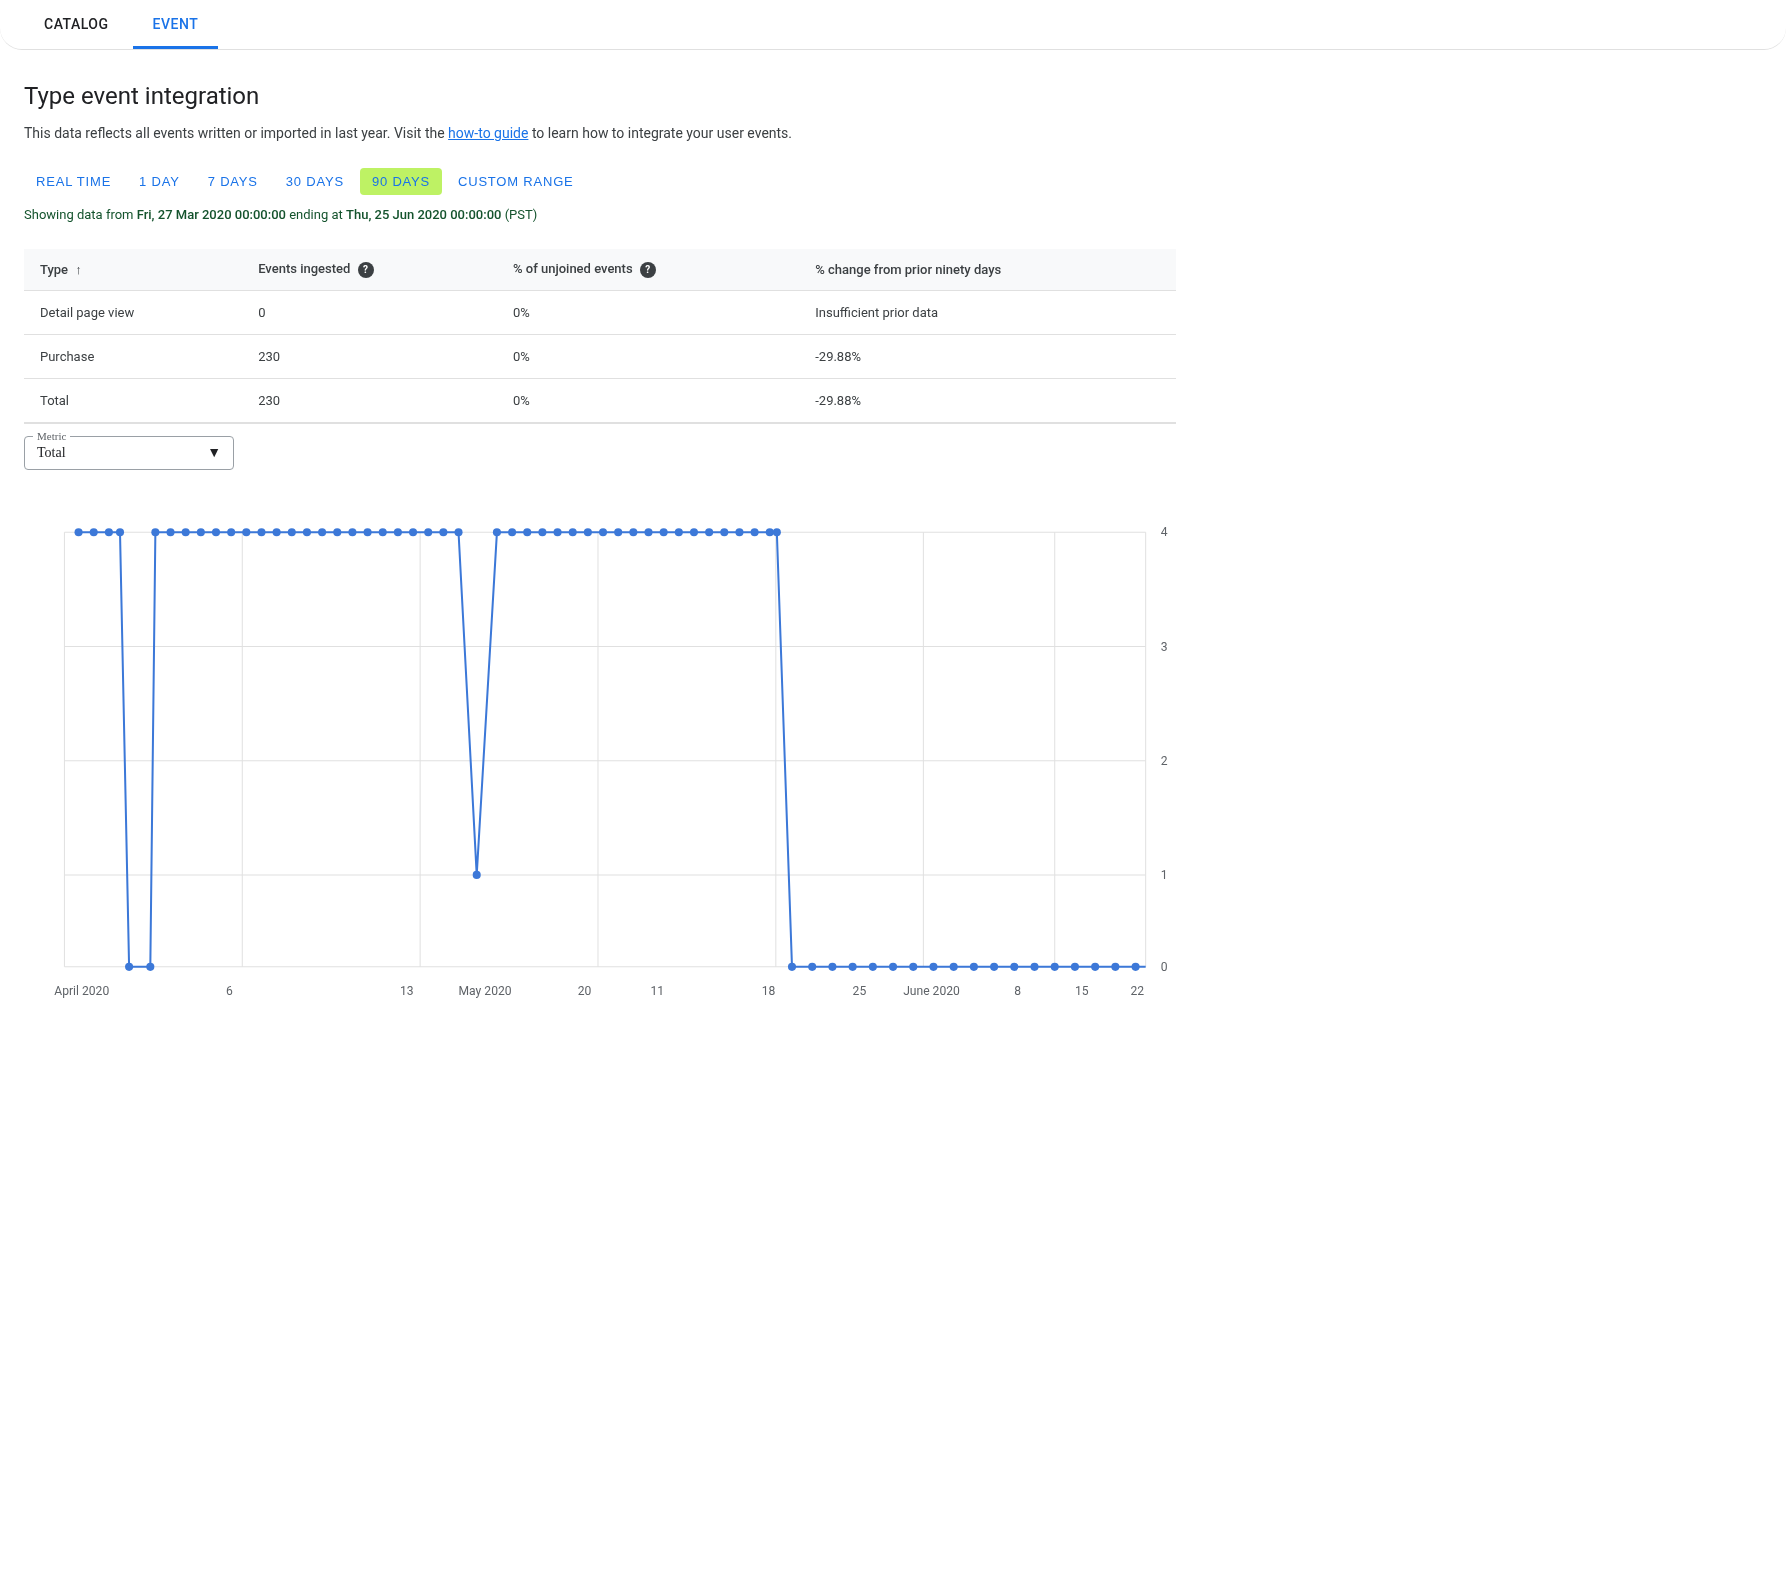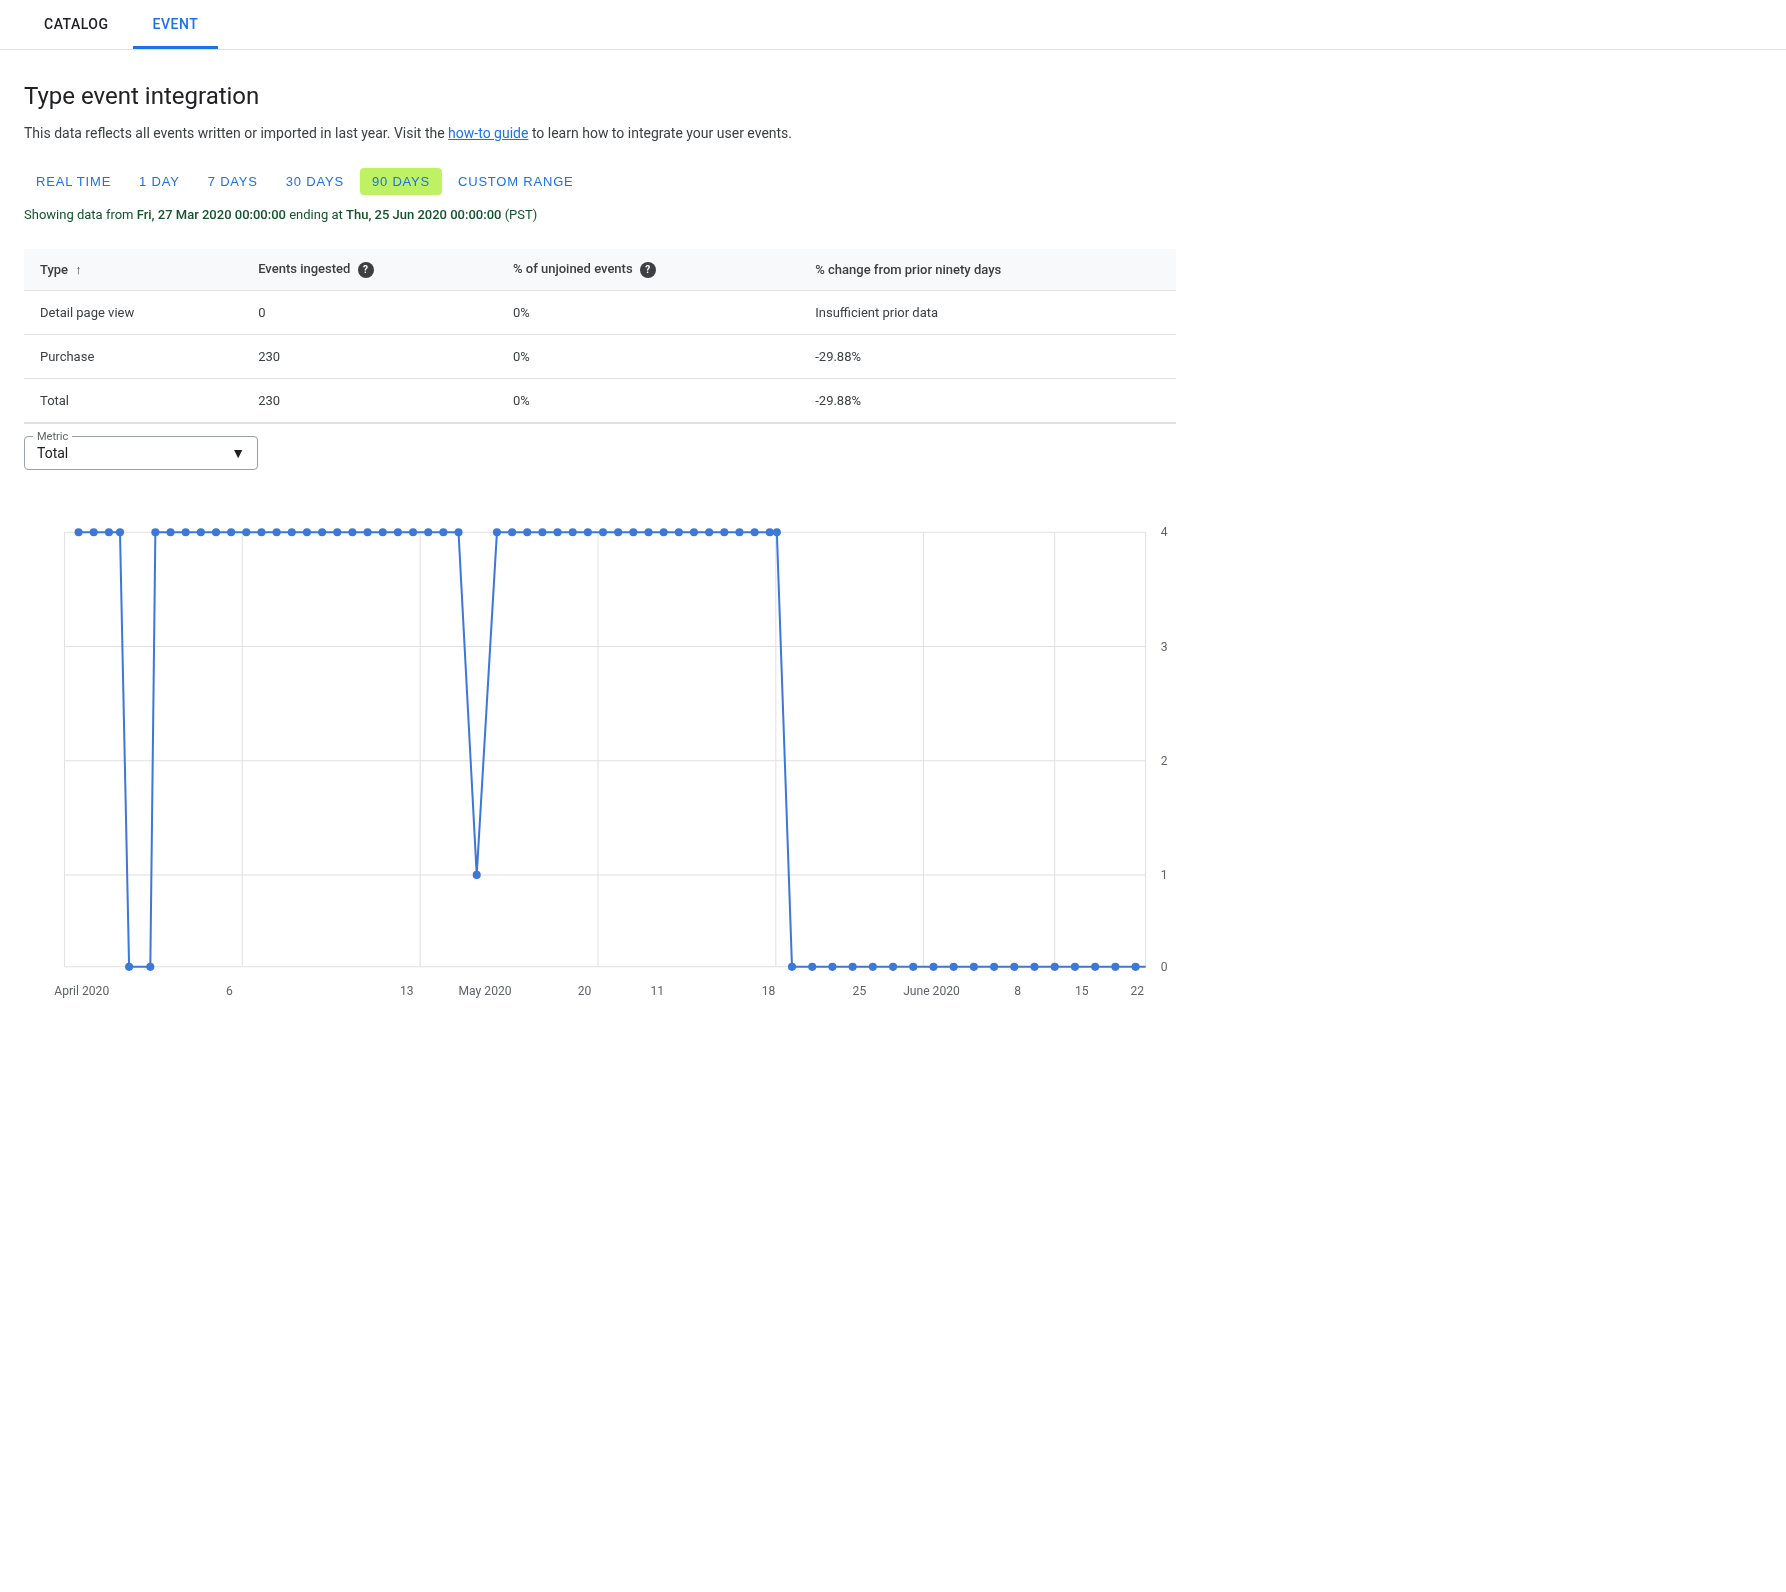--- a/index.html
+++ b/index.html
@@ -3,20 +3,21 @@
   <meta charset="utf-8">
   <style>
     * { box-sizing: border-box; margin: 0; padding: 0; }
     body { font-family: 'Roboto', Arial, sans-serif; font-size: 14px; color: #202124; background: #fff; }
 
     
     .top-nav {
       display: flex;
       border-bottom: 1px solid #e0e0e0;
       padding: 0 24px;
+      border-radius: 22px;
     }
     .nav-tab {
       padding: 16px 20px 14px;
       font-size: 14px;
       font-weight: 500;
       color: #5f6368;
       cursor: pointer;
       letter-spacing: 0.5px;
       border-bottom: 3px solid transparent;
       margin-right: 4px;
@@ -92,22 +93,23 @@
       vertical-align: middle;
       cursor: pointer;
     }
 
     
     .metric-container { margin-bottom: 32px; }
     .metric-select-wrapper {
       border: 1px solid #9aa0a6;
       border-radius: 4px;
       padding: 2px 12px 8px;
-      width: 234px;
+      width: 210px;
       position: relative;
+      font-family: Liberation Serif, serif;
     }
     .metric-select-wrapper .field-label {
       font-size: 11px;
       color: #5f6368;
       background: #fff;
       position: absolute;
       top: -7px;
       left: 8px;
       padding: 0 4px;
     }

